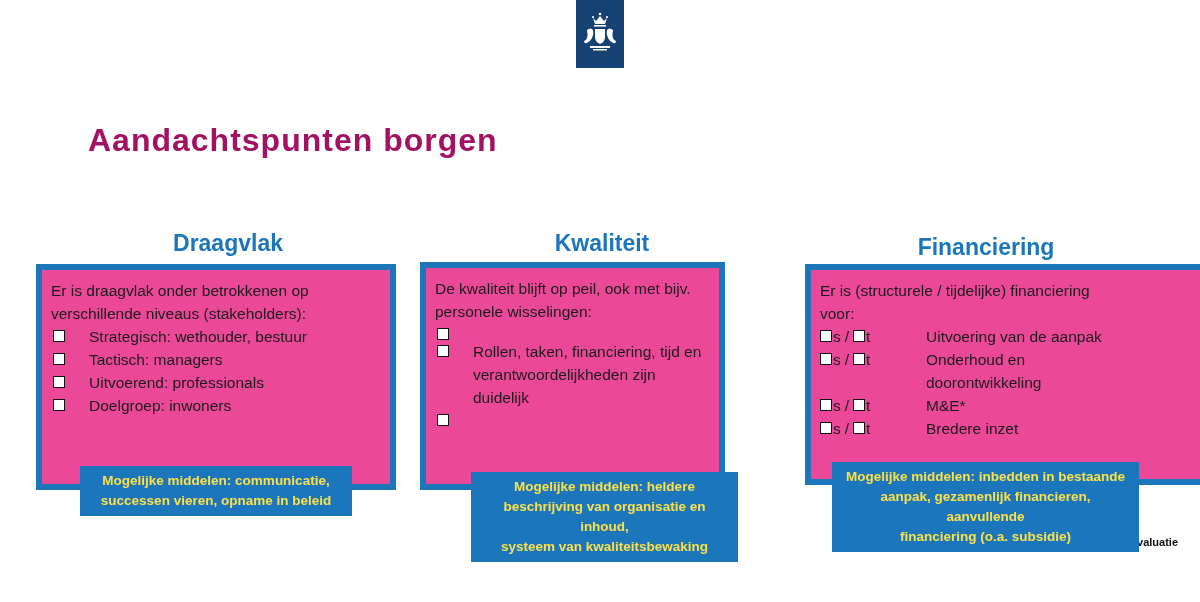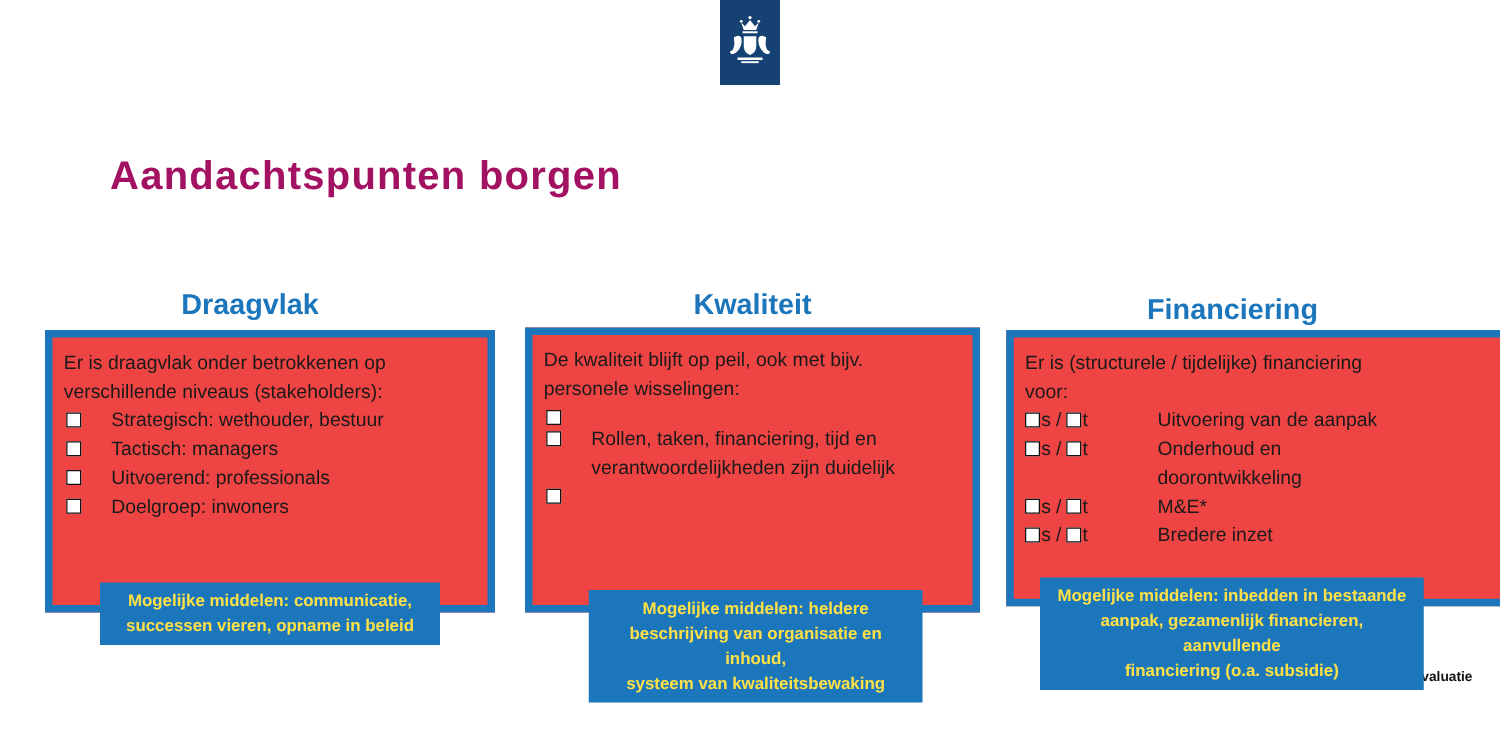--- a/index.html
+++ b/index.html
@@ -27,35 +27,35 @@
     color: #A31262;
   }
   .col-header {
     position: absolute;
     top: 230px;
     font-size: 23px;
     font-weight: bold;
     color: #1B76BC;
     text-align: center;
   }
-  .hdr1 { left: 20px;  width: 360px; text-align: center; }
+  .hdr1 { left: 48px;  width: 360px; text-align: center; }
   .hdr2 { left: 420px; width: 364px; }
   .hdr3 { left: 805px; width: 362px; top: 234px; }
   .box {
     position: absolute;
     border: 6px solid #1B76BC;
-    background: #ef4444;
+    background: #ec4899;
     box-sizing: border-box;
     padding: 9px 6px 6px 9px;
     color: #1a1a1a;
     font-size: 15.5px;
     line-height: 23px;
   }
   .box1 { left: 36px;  top: 264px; width: 360px; height: 226px; }
-  .box2 { left: 420px; top: 262px; width: 364px; height: 228px; }
+  .box2 { left: 420px; top: 262px; width: 305px; height: 228px; }
   .box3 { left: 805px; top: 264px; width: 430px; height: 221px; }
   .lead { white-space: pre-line; margin-bottom: 0; }
   .item { display: flex; align-items: flex-start; }
   .cb {
     display: inline-block;
     width: 12px; height: 12px;
     border: 1.6px solid #111;
     box-sizing: border-box;
     flex: 0 0 auto;
     margin-top: 5px;

